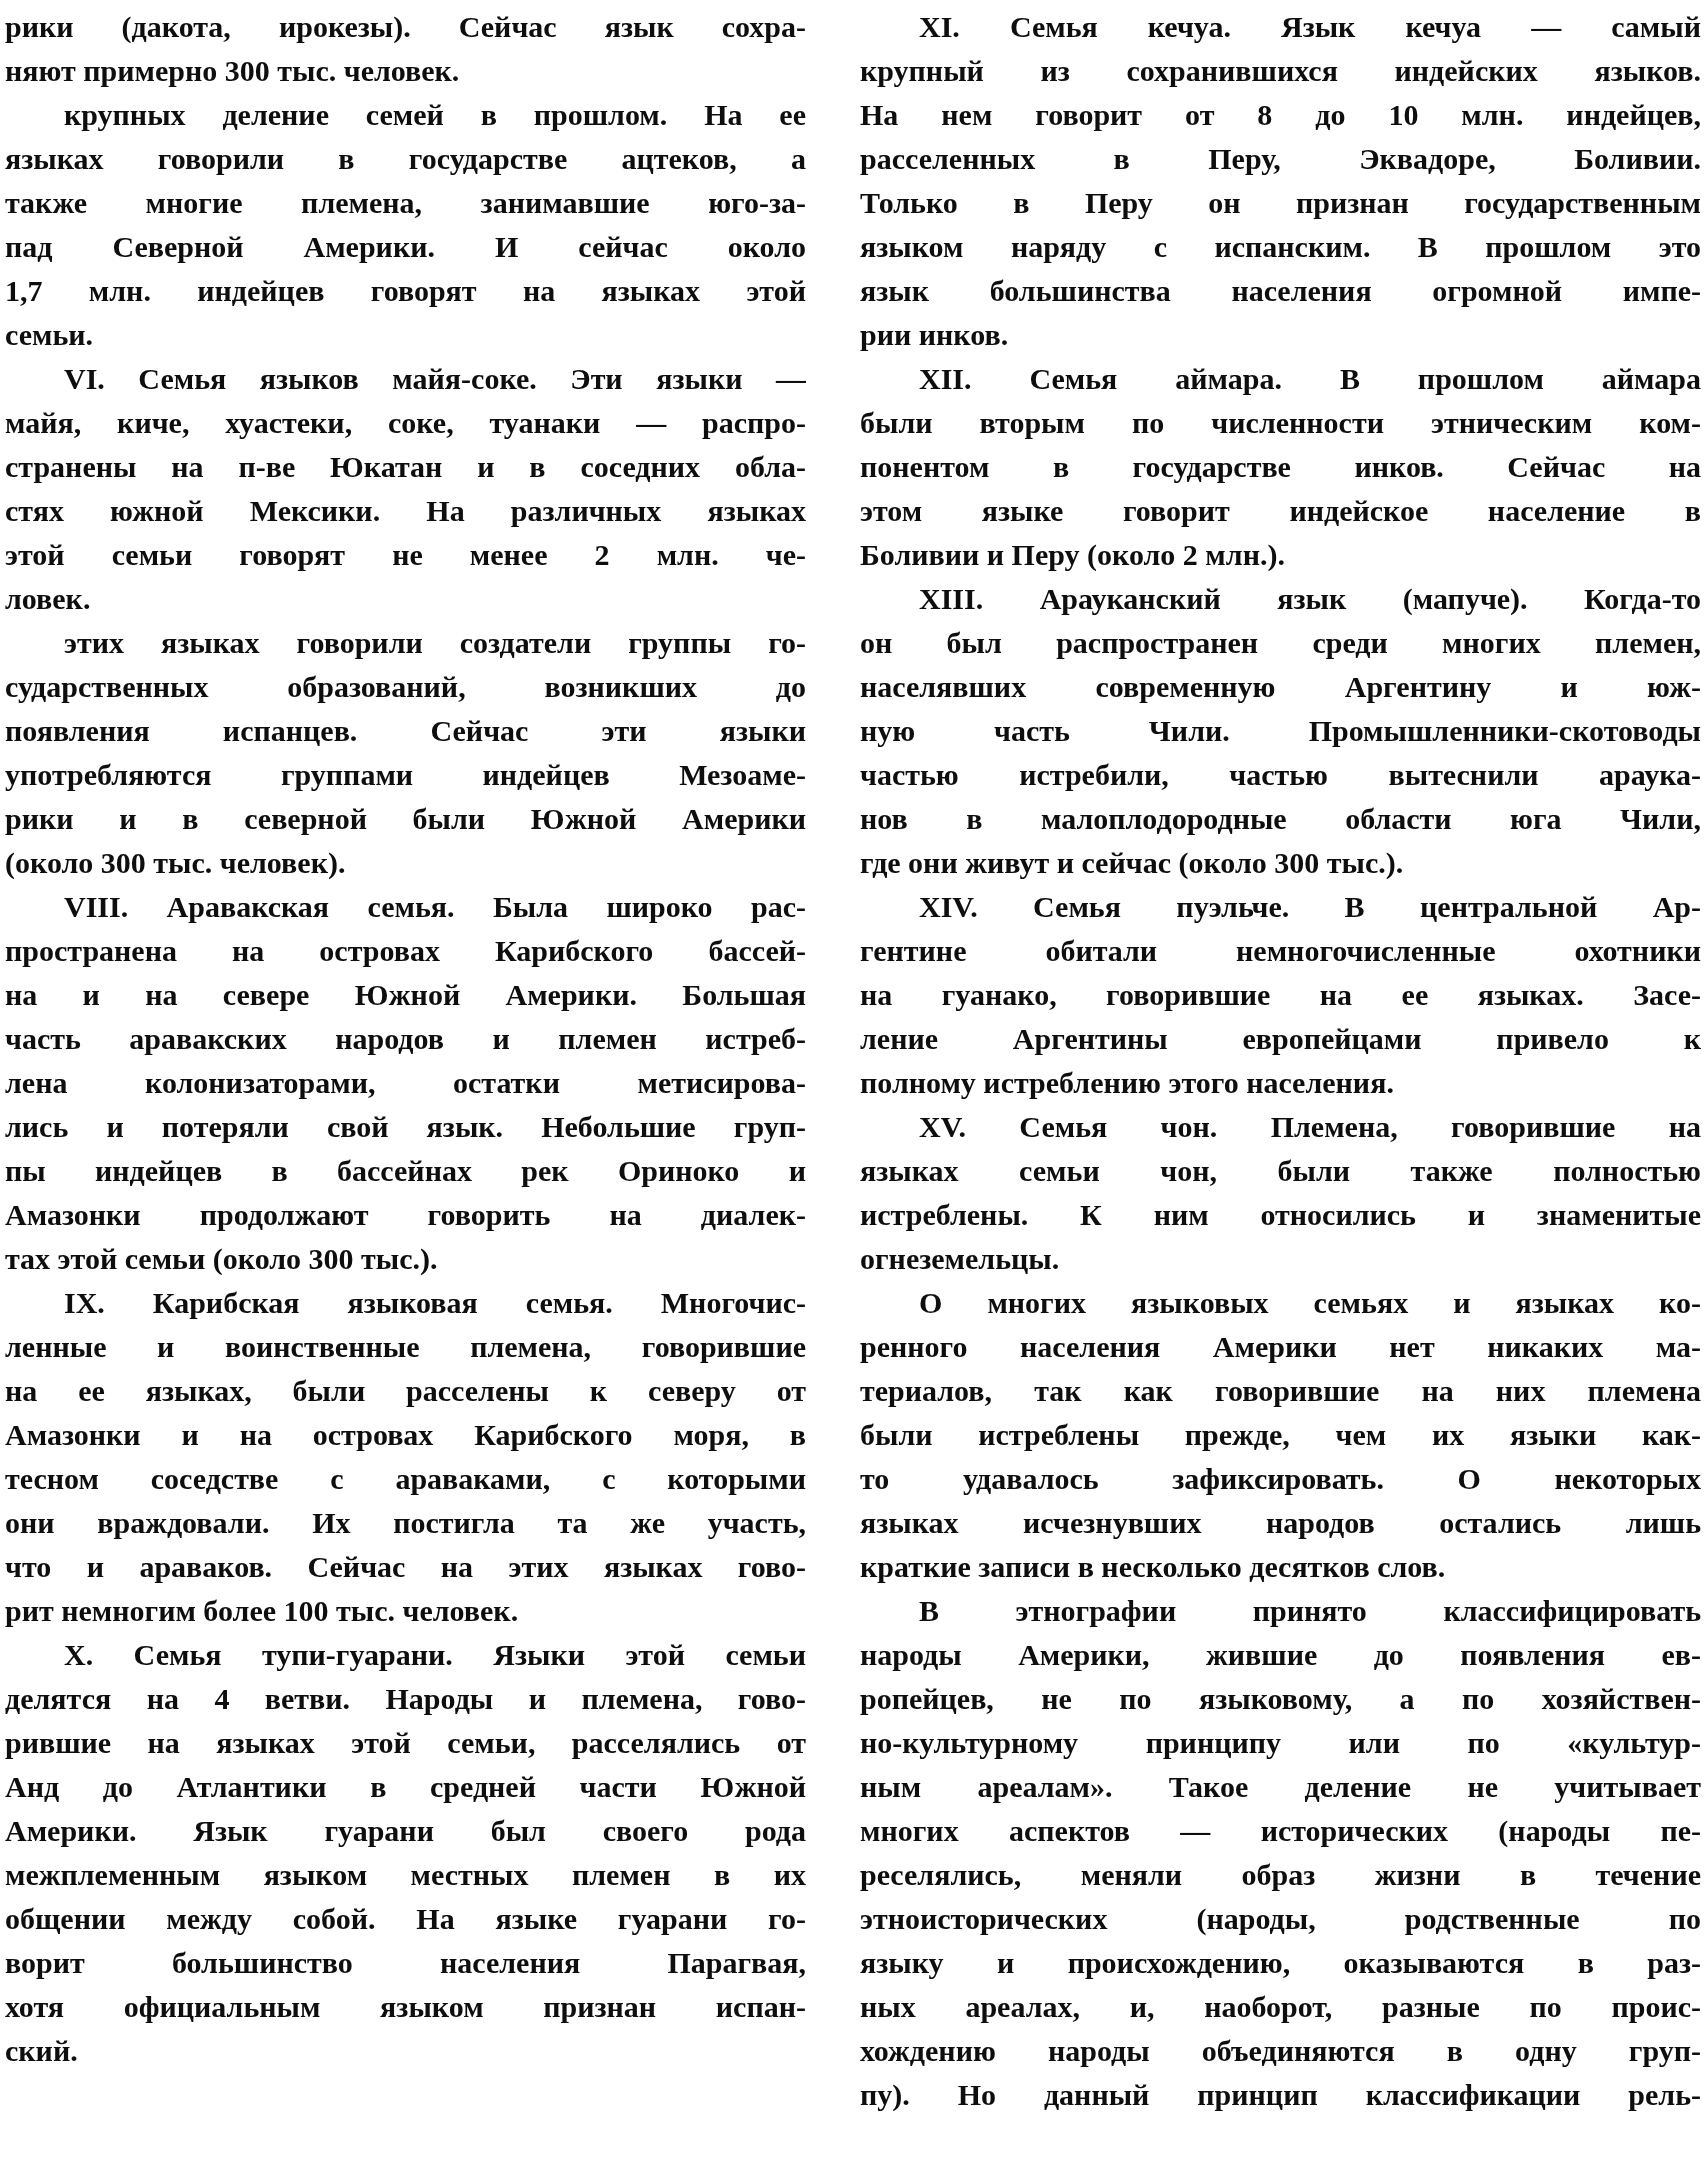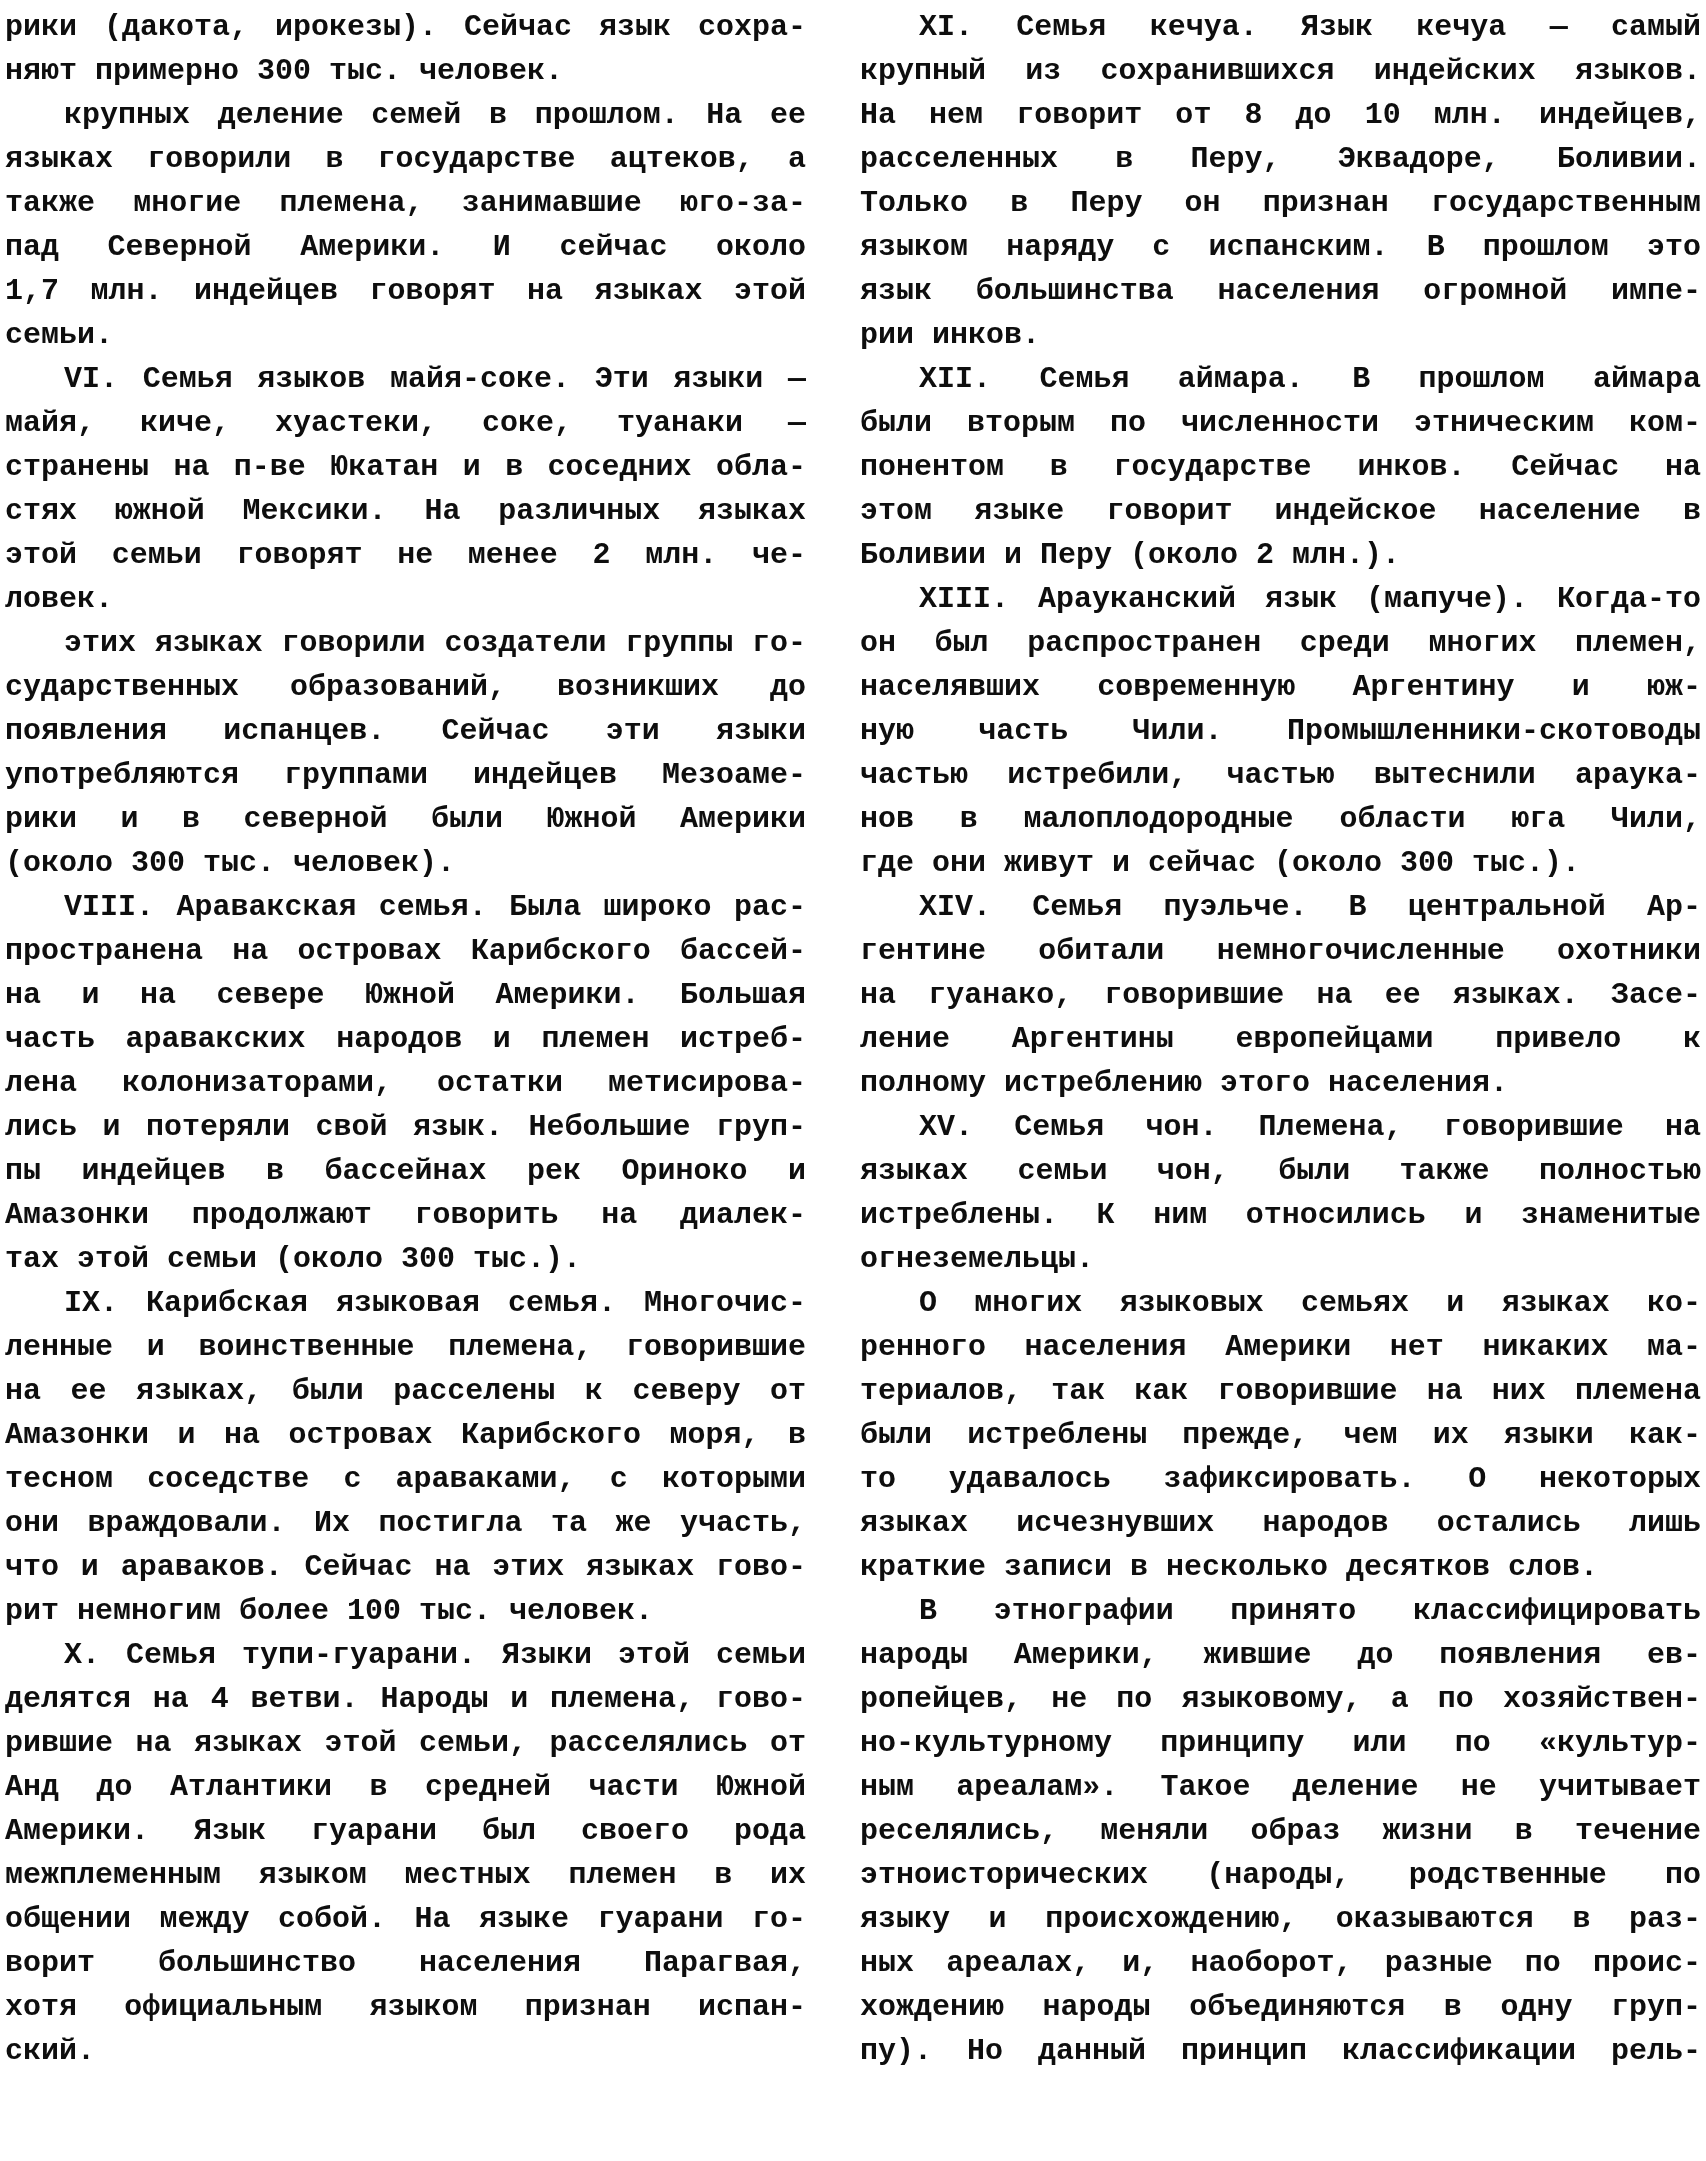--- a/index.html
+++ b/index.html
@@ -11,21 +11,21 @@
     width: 1707px;
     height: 2161px;
     overflow: hidden;
   }
   .page {
     box-sizing: border-box;
     width: 1707px;
     height: 2161px;
     background: #ffffff;
     color: #0e0e0e;
-    font-family: Liberation Mono, monospace;
+    font-family: Liberation Serif, serif;
     font-weight: 700;
     font-size: 30px;
     line-height: 44px;
     display: flex;
     padding: 5px 6px 0 5px;
   }
   .column {
     box-sizing: border-box;
   }
   .column.left  { width: 801px; }
@@ -160,20 +160,21 @@
         <div class="line">то удавалось зафиксировать. О некоторых</div>
         <div class="line">языках исчезнувших народов остались лишь</div>
         <div class="line last">краткие записи в несколько десятков слов.</div>
       </div>
       <div class="para indent">
         <div class="line">В этнографии принято классифицировать</div>
         <div class="line">народы Америки, жившие до появления ев-</div>
         <div class="line">ропейцев, не по языковому, а по хозяйствен-</div>
         <div class="line">но-культурному принципу или по «культур-</div>
         <div class="line">ным ареалам». Такое деление не учитывает</div>
+        <div class="line">многих аспектов — исторических (народы пе-</div>
         <div class="line">реселялись, меняли образ жизни в течение</div>
         <div class="line">этноисторических (народы, родственные по</div>
         <div class="line">языку и происхождению, оказываются в раз-</div>
         <div class="line">ных ареалах, и, наоборот, разные по проис-</div>
         <div class="line">хождению народы объединяются в одну груп-</div>
         <div class="line">пу). Но данный принцип классификации рель-</div>
       </div>
     </div>
 </div>
 

